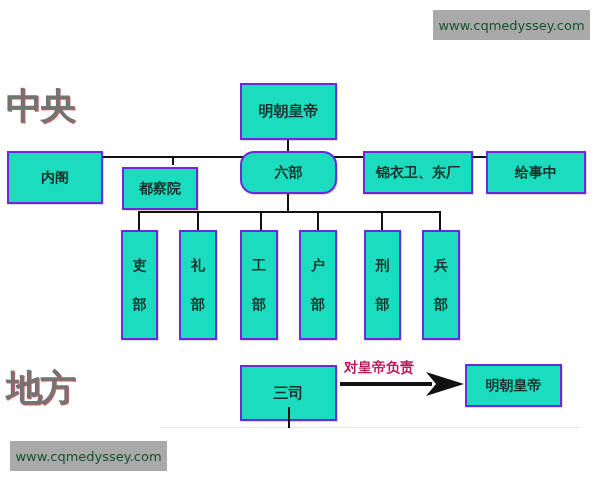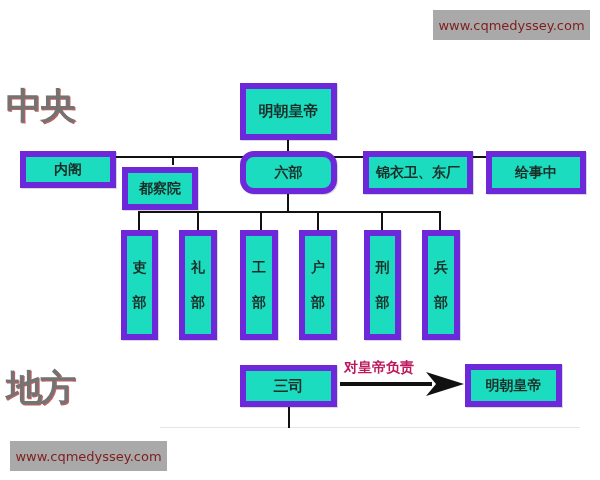--- a/index.html
+++ b/index.html
@@ -5,41 +5,41 @@
   html, body { margin: 0; padding: 0; }
   body {
     width: 600px; height: 480px; position: relative; overflow: hidden;
     background: #ffffff;
     font-family: "DejaVu Sans", sans-serif;
   }
   .abs { position: absolute; }
   .box {
     position: absolute; box-sizing: border-box;
     background: #1cdcc0;
-    border: 6px solid #6d28d9;
+    border: 2px solid #6d28d9;
     color: #1a2e28;
     font-weight: bold;
     font-size: 14px;
     display: flex; align-items: center; justify-content: center;
     white-space: nowrap;
     box-shadow: 1px 1px 0 rgba(0,0,0,0.15);
   }
   .vbox {
     flex-direction: column; justify-content: space-around;
     padding: 14px 0;
   }
   .line { position: absolute; background: #111; }
   .section-label {
     position: absolute; color: #737373; font-weight: bold; font-size: 36px;
     text-shadow: 1px 1px 0 #c86060;
     font-family: "DejaVu Sans", sans-serif;
     letter-spacing: -2px;
   }
   .watermark {
-    position: absolute; background: #a9a9a9; color: #7f1d1d;
+    position: absolute; background: #a9a9a9; color: #14532d;
     font-size: 13px; display: flex; align-items: center; justify-content: center;
     font-family: "DejaVu Sans", sans-serif;
   }
   .arrow-label { position: absolute; font-size: 14px; font-weight: bold; color: #be185d; }
   .fade-line { position: absolute; background: #e6e6e6; height: 1px; }
 </style>
 </head>
 <body>
 
 <div class="watermark" style="left:433px; top:10px; width:157px; height:30px;">www.cqmedyssey.com</div>
@@ -51,21 +51,21 @@
 <div class="line" style="left:287px; top:140px; width:2px; height:17px;"></div>
 
 <div class="line" style="left:52px; top:156px; width:482px; height:2px;"></div>
 
 <div class="line" style="left:52px; top:156px; width:2px; height:9px;"></div>
 <div class="line" style="left:172px; top:156px; width:2px; height:9px;"></div>
 <div class="line" style="left:287px; top:156px; width:2px; height:9px;"></div>
 <div class="line" style="left:413px; top:156px; width:2px; height:9px;"></div>
 <div class="line" style="left:532px; top:156px; width:2px; height:9px;"></div>
 
-<div class="box" style="left:20px; top:151px; width:96px; height:37px;">内阁</div>
+<div class="box" style="left:7px; top:151px; width:96px; height:53px;">内阁</div>
 <div class="box" style="left:122px; top:167px; width:76px; height:43px;">都察院</div>
 <div class="box" style="left:240px; top:151px; width:97px; height:43px;border-radius:14px;">六部</div>
 <div class="box" style="left:363px; top:151px; width:110px; height:43px;">锦衣卫、东厂</div>
 <div class="box" style="left:486px; top:151px; width:100px; height:43px;">给事中</div>
 
 <div class="line" style="left:287px; top:194px; width:2px; height:19px;"></div>
 <div class="line" style="left:138px; top:211px; width:303px; height:2px;"></div>
 <div class="line" style="left:138px; top:211px; width:2px; height:19px;"></div>
 <div class="line" style="left:197px; top:211px; width:2px; height:19px;"></div>
 <div class="line" style="left:260px; top:211px; width:2px; height:19px;"></div>
@@ -95,21 +95,21 @@
 </div>
 <div class="box vbox" style="left:422px; top:230px; width:38px; height:110px;">
   <span>兵</span>
   <span>部</span>
 </div>
 
 <div class="section-label" style="left:6px; top:364px;">地方</div>
 
 <div class="fade-line" style="left:160px; top:427px; width:420px;"></div>
 
-<div class="box" style="left:240px; top:365px; width:97px; height:42px; font-size:15px;">三司</div>
+<div class="box" style="left:240px; top:365px; width:97px; height:56px; font-size:15px;">三司</div>
 <div class="line" style="left:288px; top:407px; width:2px; height:21px;"></div>
 
 <div class="arrow-label" style="left:344px; top:359px;">对皇帝负责</div>
 
 <svg class="abs" style="left:338px; top:370px;" width="128" height="28" viewBox="0 0 128 28">
   <rect x="2" y="12" width="92" height="4" fill="#111"></rect>
   <path d="M88 2 L126 14 L88 26 L98 14 Z" fill="#111"></path>
 </svg>
 
 <div class="box" style="left:465px; top:364px; width:97px; height:43px;">明朝皇帝</div>

